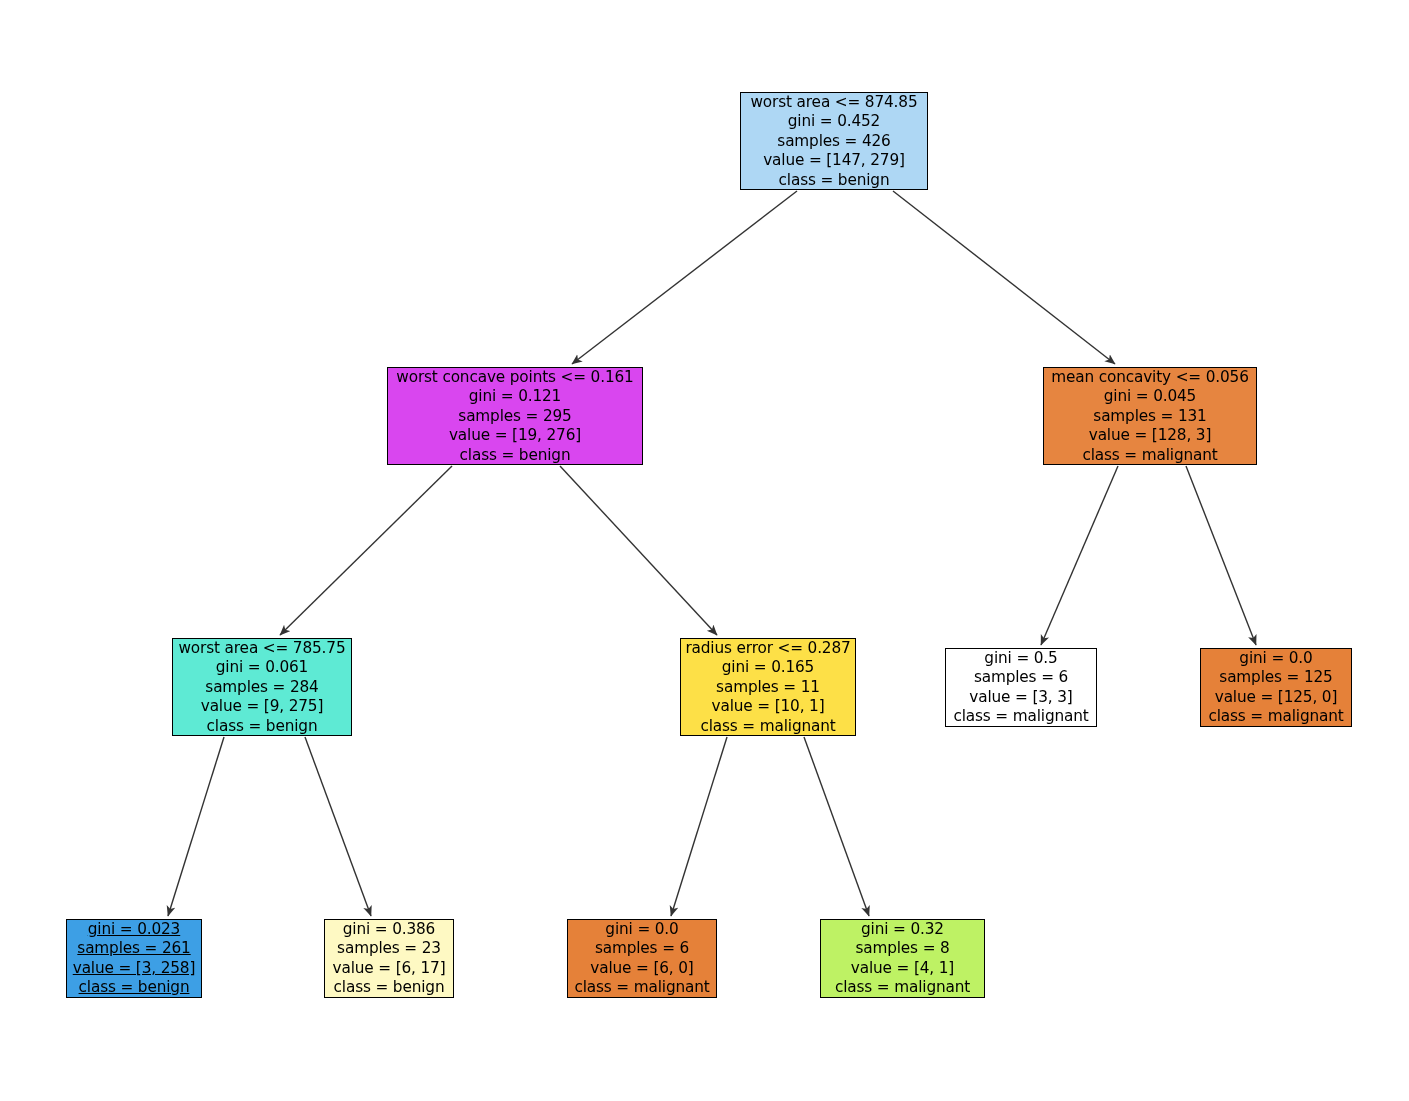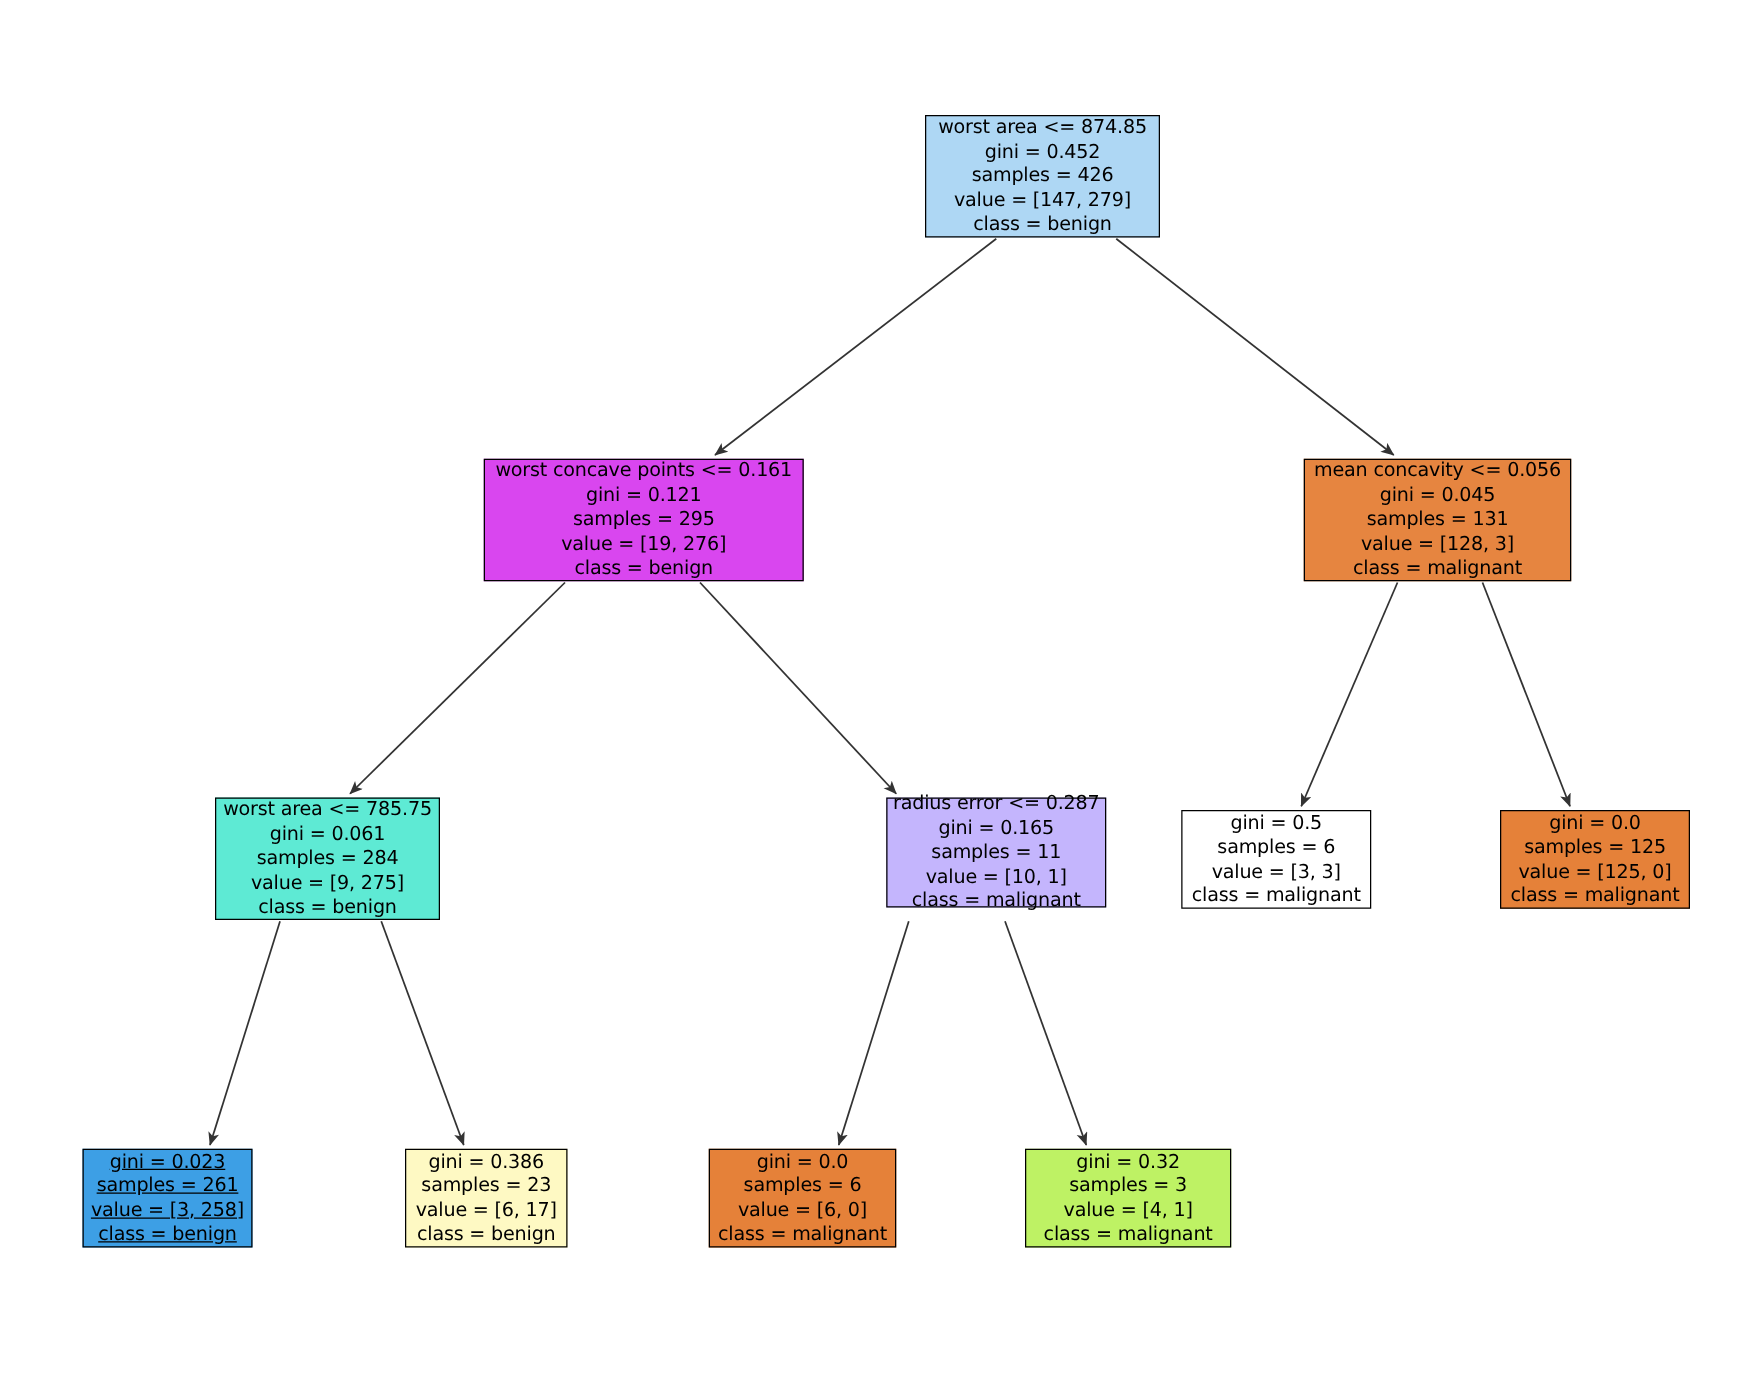--- a/index.html
+++ b/index.html
@@ -28,21 +28,21 @@
   .tree-node {
     position: absolute;
     box-sizing: border-box;
     border: 1.1px solid #000000;
     color: #000000;
     font-size: 15.3px;
     line-height: 19.4px;
     text-align: center;
     display: flex;
     flex-direction: column;
-    justify-content: center;
+    justify-content: space-between;
     align-items: center;
     white-space: nowrap;
     letter-spacing: -0.15px;
   }
   .tree-node .node-line {
     display: block;
     width: 100%;
   }
 </style>
 </head>
@@ -91,21 +91,21 @@
       <span class="node-line">value = [128, 3]</span>
       <span class="node-line">class = malignant</span>
     </div>
   <div class="tree-node" style="left: 172px; top: 638px; width: 180px; height: 98px; background: #5eead4;">
       <span class="node-line">worst area &lt;= 785.75</span>
       <span class="node-line">gini = 0.061</span>
       <span class="node-line">samples = 284</span>
       <span class="node-line">value = [9, 275]</span>
       <span class="node-line">class = benign</span>
     </div>
-  <div class="tree-node" style="left: 680px; top: 638px; width: 176px; height: 88px; background: #c4b5fd; margin-left: 29px;">
+  <div class="tree-node" style="left: 680px; top: 638px; width: 176px; height: 98px; background: #fde047;">
       <span class="node-line">radius error &lt;= 0.287</span>
       <span class="node-line">gini = 0.165</span>
       <span class="node-line">samples = 11</span>
       <span class="node-line">value = [10, 1]</span>
       <span class="node-line">class = malignant</span>
     </div>
   <div class="tree-node" style="left: 945px; top: 648px; width: 152px; height: 79px; background: rgb(255, 255, 255);">
       <span class="node-line">gini = 0.5</span>
       <span class="node-line">samples = 6</span>
       <span class="node-line">value = [3, 3]</span>
@@ -130,18 +130,18 @@
       <span class="node-line">class = benign</span>
     </div>
   <div class="tree-node" style="left: 567px; top: 919px; width: 150px; height: 79px; background: rgb(229, 129, 57);">
       <span class="node-line">gini = 0.0</span>
       <span class="node-line">samples = 6</span>
       <span class="node-line">value = [6, 0]</span>
       <span class="node-line">class = malignant</span>
     </div>
   <div class="tree-node" style="left: 820px; top: 919px; width: 165px; height: 79px; background: #bef264;">
       <span class="node-line">gini = 0.32</span>
-      <span class="node-line">samples = 3</span>
+      <span class="node-line">samples = 8</span>
       <span class="node-line">value = [4, 1]</span>
       <span class="node-line">class = malignant</span>
     </div>
 
 </div>
 
 </body></html>

